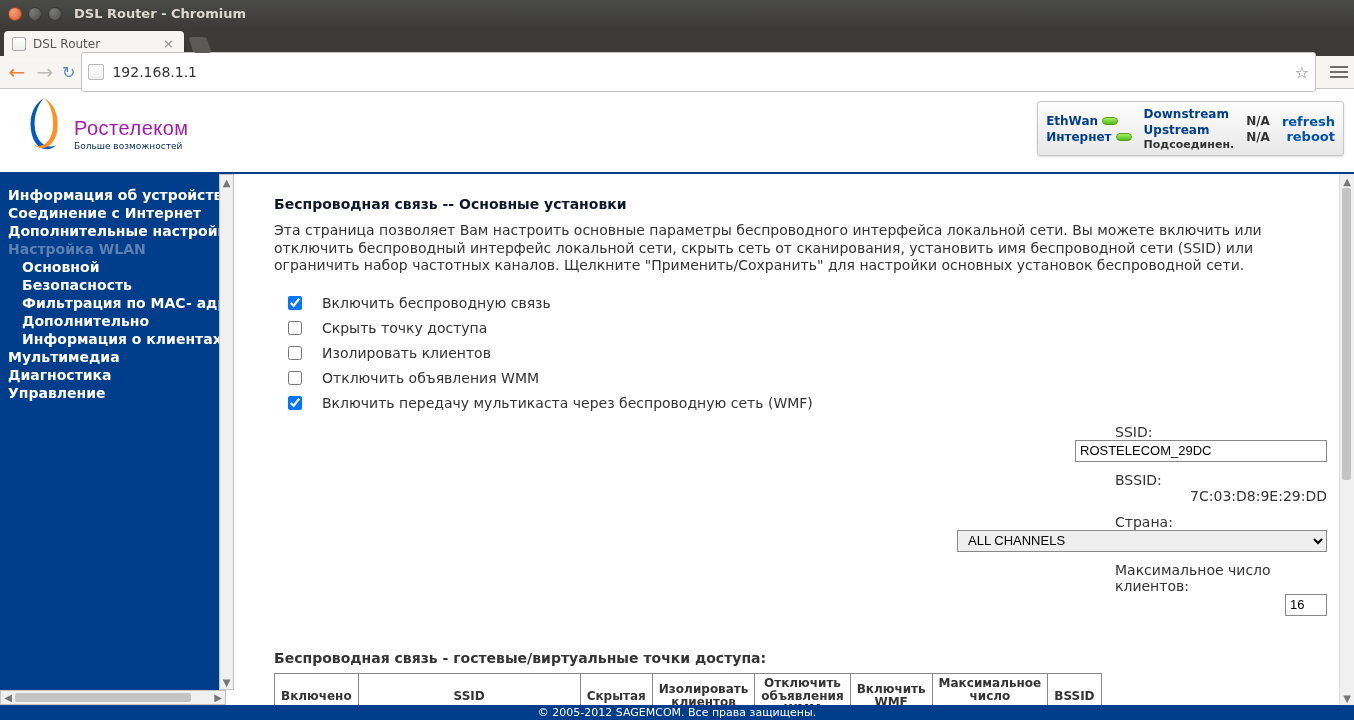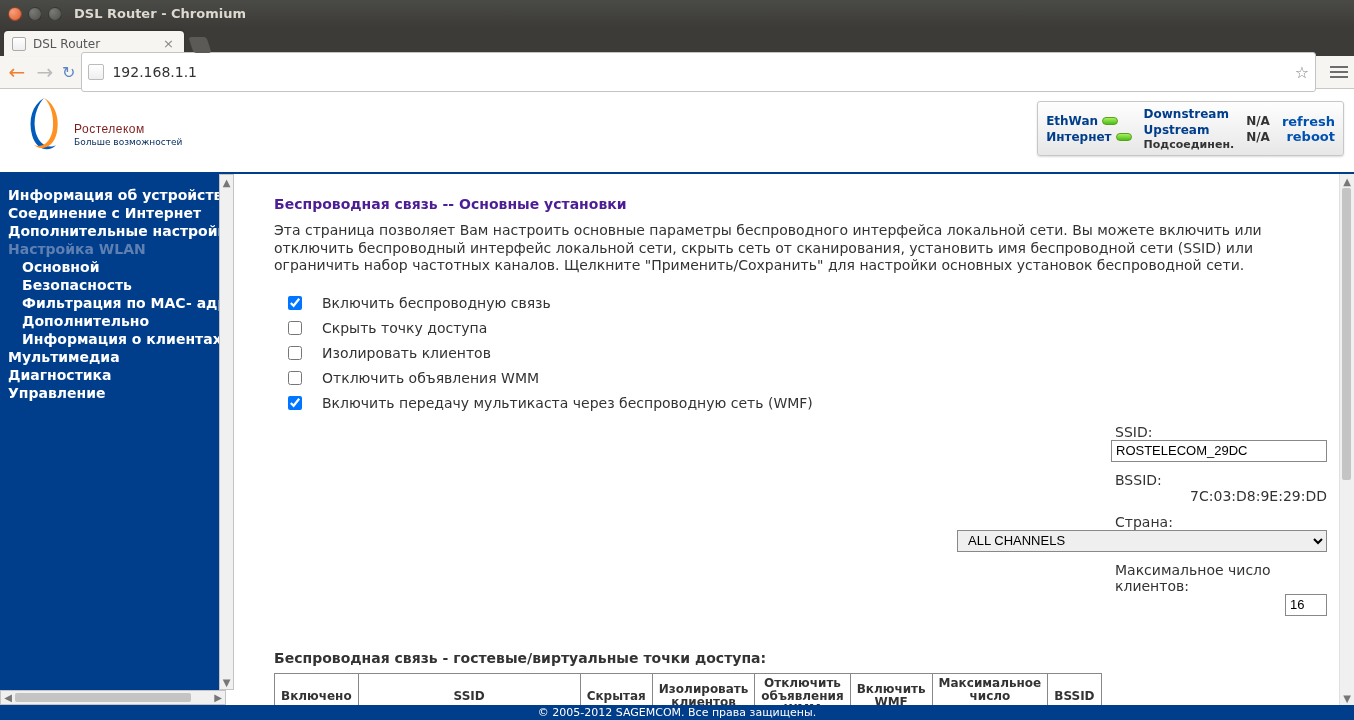--- a/index.html
+++ b/index.html
@@ -31,21 +31,21 @@
 .menu-btn span { height: 2px; background: #6d6d6d; }
 
 
 .page { height: calc(720px - 27px - 29px - 33px); display: flex; flex-direction: column; background: #fff; }
 
 .page-header { height: 85px; border-bottom: 2px solid #003e8c; display: flex; justify-content: space-between; align-items: flex-start; padding: 6px 10px 0 24px; }
 
 .logo-blob { display: flex; align-items: center; }
 .logo-svg { width: 40px; height: 60px; }
 .brand-text { margin-left: 10px; margin-top: 18px; }
-.brand-main { font-family: Arial, sans-serif; font-size: 12px; color: #7f1d1d; font-weight: normal; letter-spacing: .5px; }
+.brand-main { font-family: Arial, sans-serif; font-size: 20px; color: #a21caf; font-weight: normal; letter-spacing: .5px; }
 .brand-sub { font-size: 9px; color: #002a5c; margin-top: 1px; }
 
 .status-box { background: linear-gradient(#fefefe,#e7e7e7); border: 1px solid #c7c7c7; border-radius: 3px; font-size: 12px; color: #003e8c; display: flex; align-items: center; padding: 4px 8px; gap: 12px; box-shadow: 0 1px 2px rgba(0,0,0,.15); margin-top: 6px;}
 .status-col .row { display: flex; align-items: center; gap: 4px; height: 16px; }
 .led { display: inline-block; width: 16px; height: 8px; background: linear-gradient(#a8f060,#4bbf1a); border-radius: 4px; border: 1px solid #5aa019; }
 .status-box .blue-label { color: #003e8c; font-weight: bold; }
 .status-box .val { color: #333; font-weight: bold; }
 .status-box .connected { color: #333; font-weight: bold; font-size: 11px; text-align: center; }
 .action-links a { display: block; color: #0050b0; font-weight: bold; font-size: 13px; text-decoration: none; text-align: right; }
 
@@ -66,21 +66,21 @@
 .sidebar .sub-header { color: #5e7fb1; padding: 1px 0; }
 .sidebar .sub-item { padding: 1px 0 1px 14px; }
 
 .content-wrap { flex: 1; position: relative; }
 .content { position: absolute; inset: 0 15px 0 0; overflow: hidden; padding: 22px 12px 0 40px; font-size: 14px; color: #333; }
 .content-scroll-v { position: absolute; top: 0; right: 0; bottom: 0; width: 15px; background: #f0f0f0; border-left: 1px solid #e0e0e0; display: flex; flex-direction: column; }
 .content-scroll-v .arr { height: 14px; display: flex; align-items: center; justify-content: center; color: #777; font-size: 10px; }
 .content-scroll-v .track { flex: 1; position: relative; }
 .content-scroll-v .thumb { position: absolute; top: 0; left: 2px; width: 9px; height: 58%; background: #c4c4c4; border-radius: 2px; }
 
-.content h3 { font-size: 14px; font-weight: bold; color: #4c1d95; margin-bottom: 10px; }
+.content h3 { font-size: 14px; font-weight: bold; color: #0f172a; margin-bottom: 10px; }
 .content .desc { font-size: 14px; line-height: 1.25; margin-bottom: 20px; }
 
 .check-row { display: flex; align-items: center; gap: 20px; margin-bottom: 9px; padding-left: 14px; }
 .check-row input[type=checkbox] { width: 14px; height: 14px; }
 
 .field-row { display: flex; align-items: flex-end; margin-bottom: 6px; padding-top: 4px; flex-direction: column; }
 .field-row .lbl { width: 212px; }
 .field-row input[type=text] { height: 22px; border: 1px solid #888; padding: 0 4px; font-size: 13px; }
 .field-row select { height: 22px; border: 1px solid #888; background: #efefef; font-size: 13px; padding: 0 6px; }
 
@@ -230,21 +230,21 @@
           <input type="checkbox" style="">
           <span>Отключить объявления WMM</span>
         </div>
         <div class="check-row">
           <input type="checkbox" checked="" style="">
           <span>Включить передачу мультикаста через беспроводную сеть (WMF)</span>
         </div>
 
         <div class="field-row">
           <span class="lbl">SSID:</span>
-          <input type="text" style="width: 216px;" value="ROSTELECOM_29DC">
+          <input type="text" style="width: 252px;" value="ROSTELECOM_29DC">
         </div>
         <div class="field-row">
           <span class="lbl">BSSID:</span>
           <span>7C:03:D8:9E:29:DD</span>
         </div>
         <div class="field-row">
           <span class="lbl">Страна:</span>
           <select style="width:370px">
             <option>ALL CHANNELS</option>
           </select>

